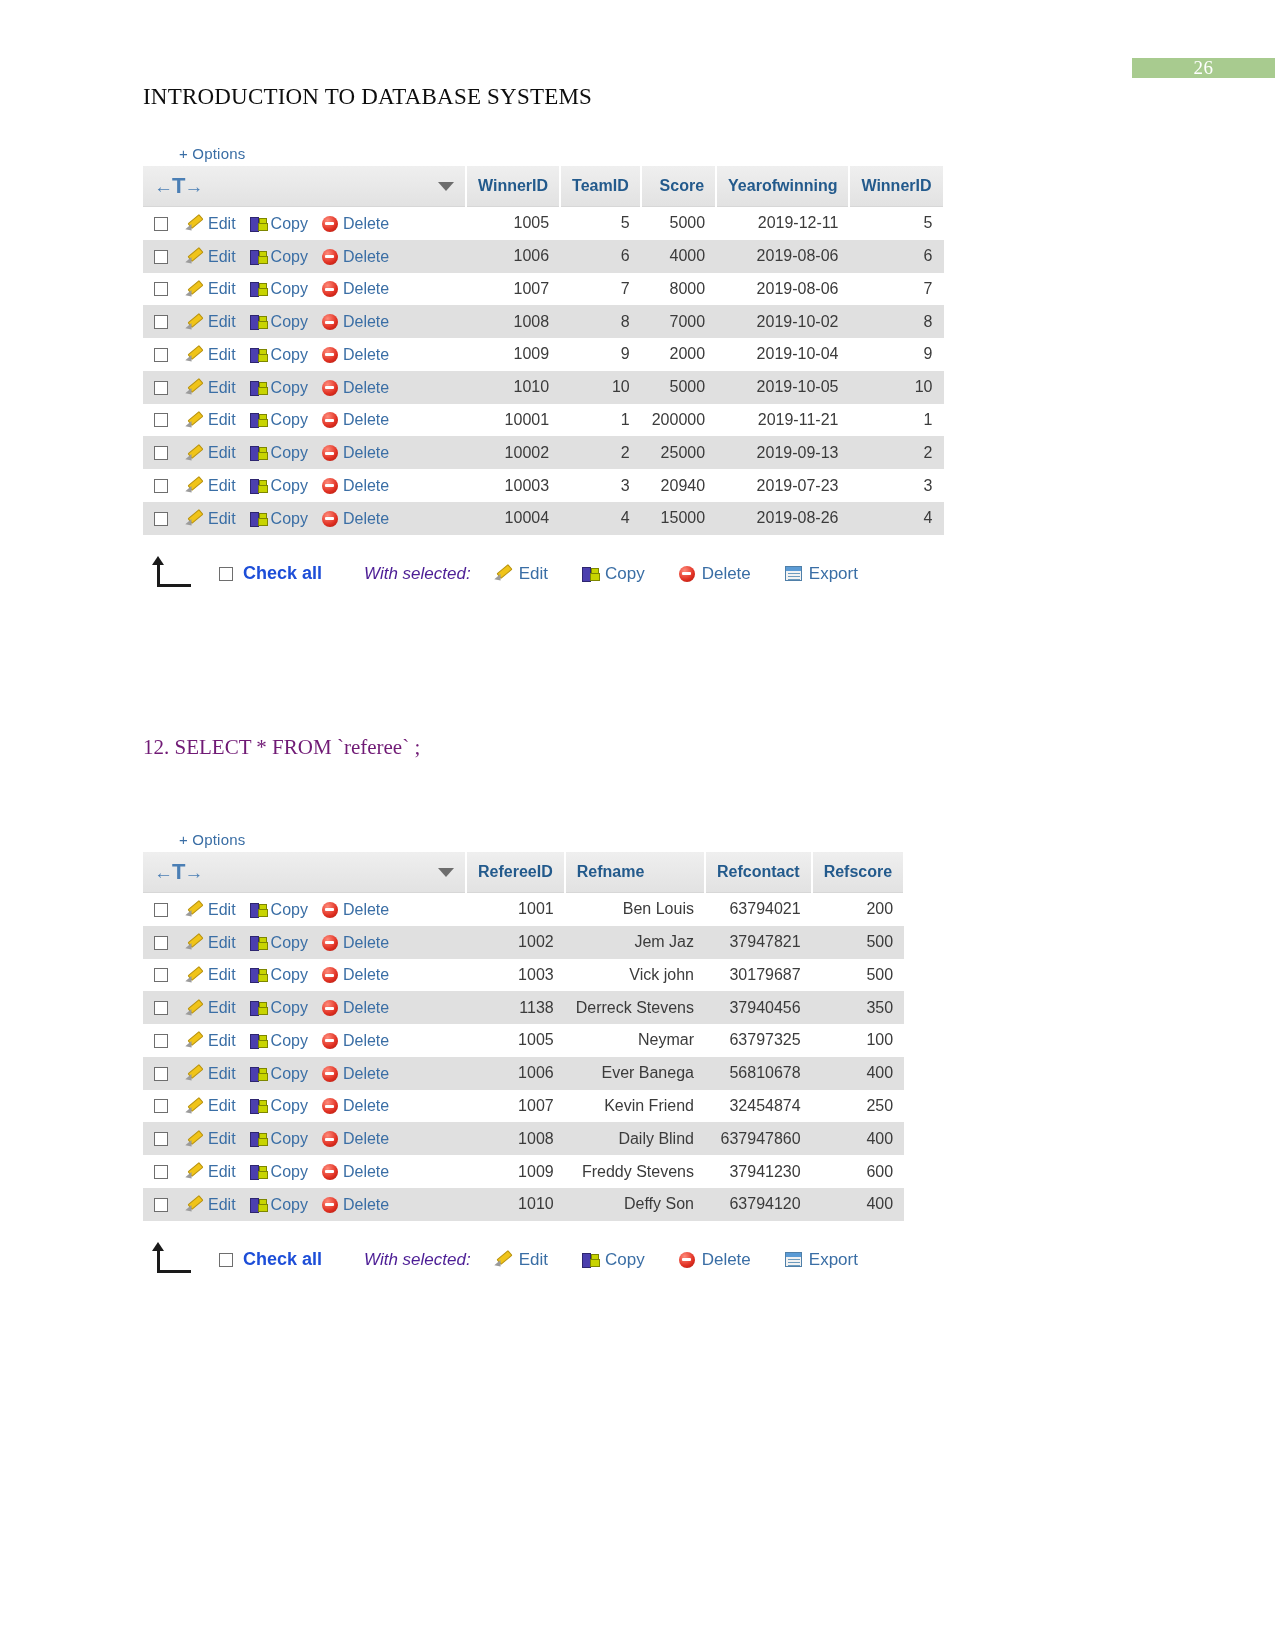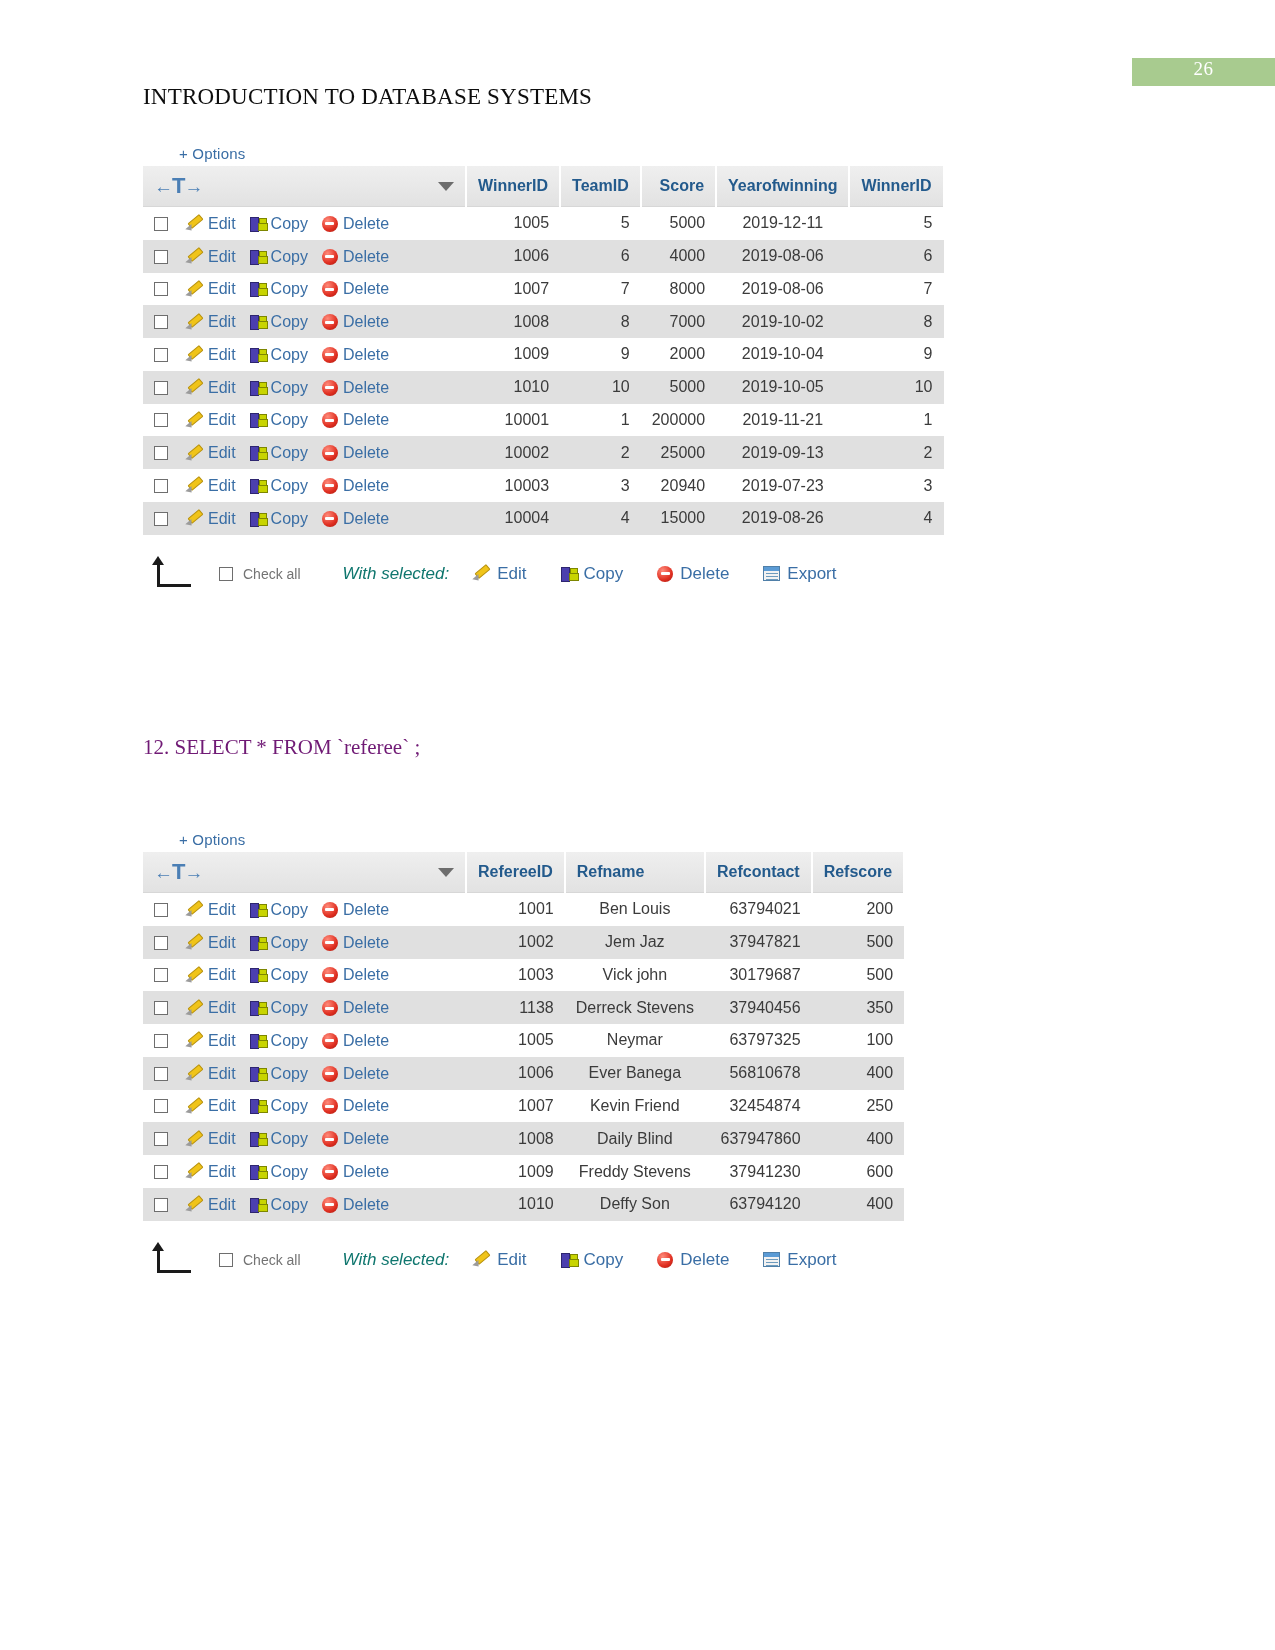--- a/index.html
+++ b/index.html
@@ -8,23 +8,23 @@
     width:1275px; height:1650px;
     background:#ffffff;
     font-family:"Liberation Sans", sans-serif;
     position:relative;
     overflow:hidden;
   }
 
   
   .page-banner{
     position:absolute; top:58px; right:0;
-    width:143px; height:28px;
+    width:143px; height:20px;
     background:#a8cb8f;
-    display:flex; justify-content:center;
+    display:flex; align-items:center; justify-content:center;
   }
   .page-banner-num{
     color:#ffffff; font-family:"Liberation Serif", serif;
     font-size:19px; letter-spacing:.5px;
   }
   .doc-title{
     position:absolute; left:143px; top:84px;
     font-family:"Liberation Serif", serif;
     font-size:23px; color:#0d0d0d; letter-spacing:.2px;
     white-space:nowrap;
@@ -67,21 +67,21 @@
   table.pma td{
     padding:7px 11px;
     border:0;
     white-space:nowrap;
     font-size:16px;
     color:#3b3b3b;
   }
   table.pma tr.odd  td{ background:#ffffff; }
   table.pma tr.even td{ background:#e0e0e0; }
   td.num{ text-align:right; color:#2b5c84; }
-  td.txt{ text-align:center; color:#444; }
+  td.txt{ text-align:right; color:#444; }
   td.actions{ white-space:nowrap; }
 
   
   .sortcell{ display:flex; align-items:center; justify-content:space-between; min-width:300px;}
   .tnav{ color:#4b7fb5; font-size:19px; letter-spacing:-1px; }
   .tnav .tchar{ font-size:22px; }
   .caret-down{
     width:0;height:0;
     border-left:8px solid transparent;
     border-right:8px solid transparent;
@@ -169,23 +169,23 @@
   }
   .arrow-hook::after{
     content:""; position:absolute; left:6px; bottom:0; width:34px; height:3px; background:#1a1a1a;
   }
   .arrow-head{
     position:absolute; left:1px; top:-5px; width:0;height:0;
     border-left:6px solid transparent;border-right:6px solid transparent;
     border-bottom:9px solid #1a1a1a;
   }
   .check-all{ display:inline-flex; align-items:center; gap:10px; margin-right:42px; }
-  .check-all .lbl{ color:#737373; font-size:14px; }
+  .check-all .lbl{ color:#1d4ed8; font-size:18px;font-weight:bold; }
   .with-selected{
-    font-style:italic; color:#0f766e; font-size:17px; margin-right:24px; white-space:nowrap;
+    font-style:italic; color:#4c1d95; font-size:17px; margin-right:24px; white-space:nowrap;
   }
   .foot-act{ display:inline-flex; align-items:center; gap:7px; margin-right:34px; }
   .foot-act .alink{ font-size:17px; }
 </style>
 </head>
 <body>
 
 <div class="page-banner">
   <span class="page-banner-num">26</span>
 </div>

